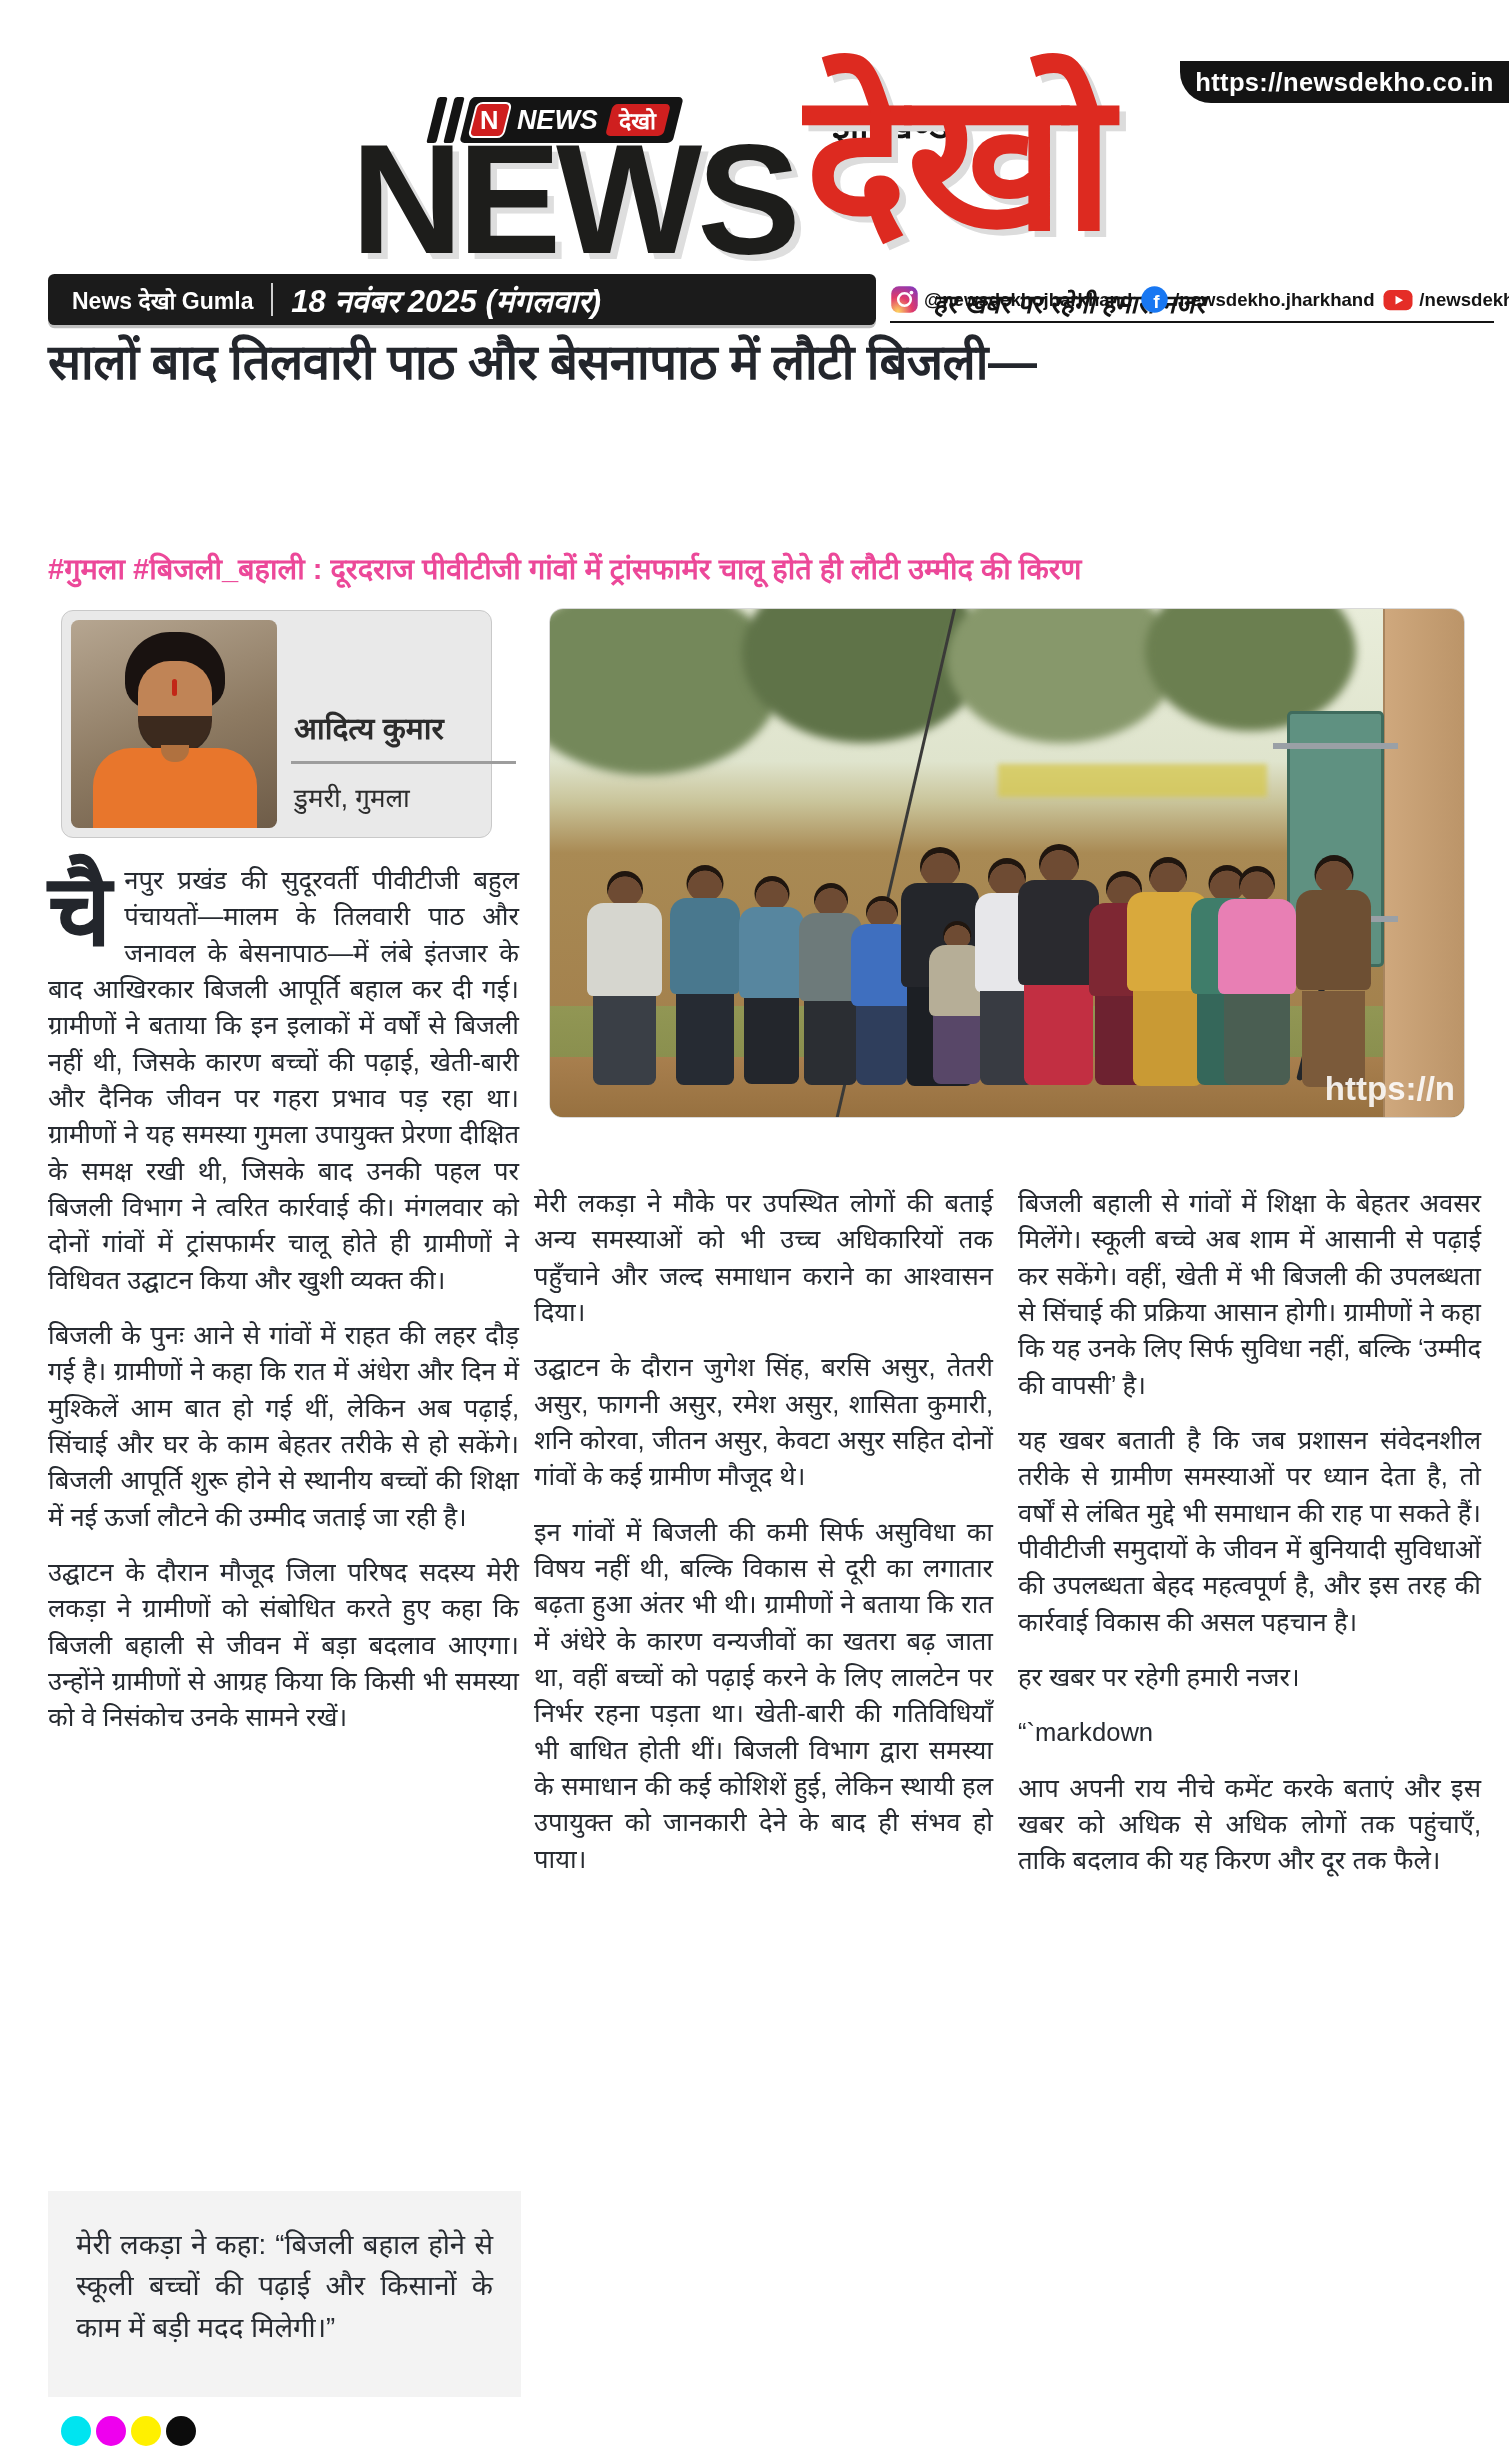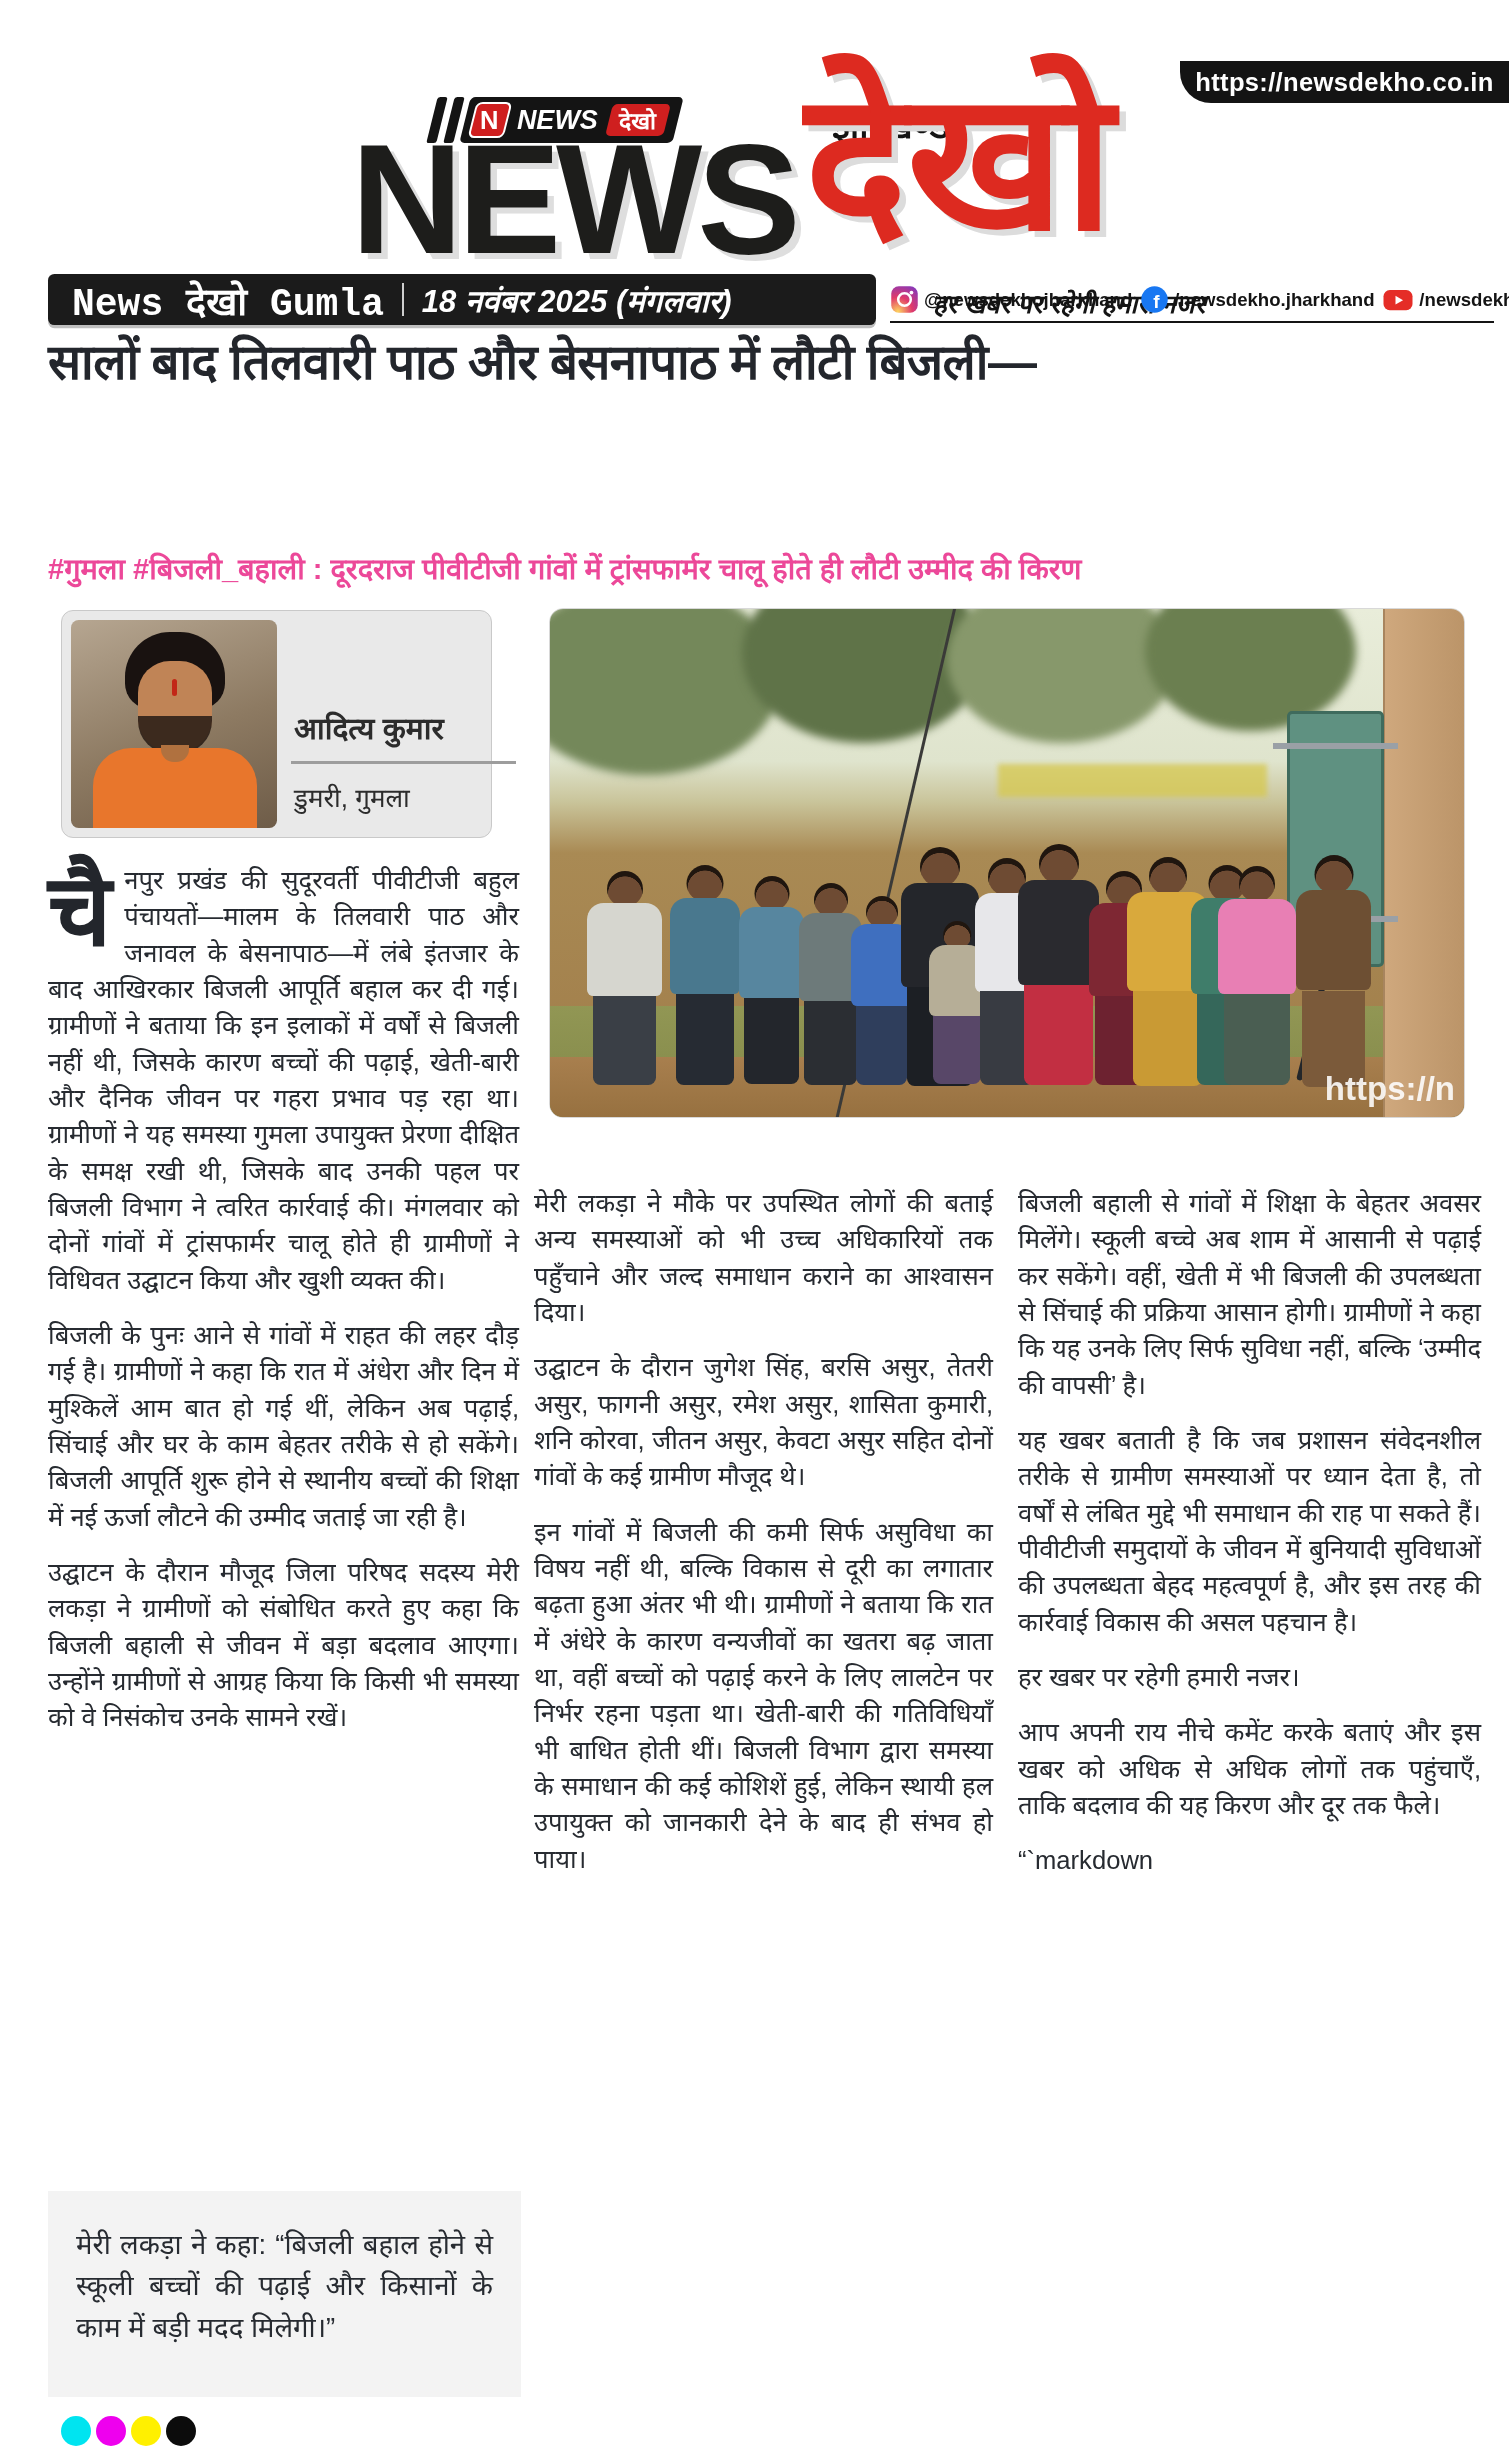--- a/index.html
+++ b/index.html
@@ -42,21 +42,21 @@
     color:#dd2a20;text-shadow:6.4px 6.4px 0 #dcdcdc;
   }
   .logo-tagline{
     position:absolute;left:933px;top:286px;font-size:25.6px;font-weight:bold;font-style:italic;color:#141414;
   }
   .edition-bar{
     position:absolute;left:48px;top:274px;width:828px;height:51px;background:#1b1b1b;
     border-radius:6.4px;display:flex;align-items:center;color:#fff;padding-left:24px;
     box-shadow:0 3.2px 0 rgba(0,0,0,0.25);
   }
-  .edition-title{font-size:38px;font-weight:bold;font-family:Liberation Mono, monospace;}
+  .edition-title{font-size:23px;font-weight:bold;}
   .edition-divider{width:1.9px;height:33px;background:#cfcfcf;margin:0 18px;}
   .edition-date{font-size:31px;font-weight:bold;font-style:italic;}
   .social-row{
     position:absolute;left:890px;top:281px;width:604px;height:42px;display:flex;align-items:center;
     gap:7.7px;border-bottom:2.6px solid #141414;padding-bottom:2.6px;
   }
   .social-item{display:flex;align-items:center;gap:5.1px;}
   .social-item svg{display:block;}
   .social-handle{font-size:18.6px;font-weight:bold;color:#141414;white-space:nowrap;}
   
@@ -306,22 +306,22 @@
   <div class="col col2">
     <p>मेरी लकड़ा ने मौके पर उपस्थित लोगों की बताई अन्य समस्याओं को भी उच्च अधिकारियों तक पहुँचाने और जल्द समाधान कराने का आश्वासन दिया।</p>
     <p>उद्घाटन के दौरान जुगेश सिंह, बरसि असुर, तेतरी असुर, फागनी असुर, रमेश असुर, शासिता कुमारी, शनि कोरवा, जीतन असुर, केवटा असुर सहित दोनों गांवों के कई ग्रामीण मौजूद थे।</p>
     <p>इन गांवों में बिजली की कमी सिर्फ असुविधा का विषय नहीं थी, बल्कि विकास से दूरी का लगातार बढ़ता हुआ अंतर भी थी। ग्रामीणों ने बताया कि रात में अंधेरे के कारण वन्यजीवों का खतरा बढ़ जाता था, वहीं बच्चों को पढ़ाई करने के लिए लालटेन पर निर्भर रहना पड़ता था। खेती-बारी की गतिविधियाँ भी बाधित होती थीं। बिजली विभाग द्वारा समस्या के समाधान की कई कोशिशें हुई, लेकिन स्थायी हल उपायुक्त को जानकारी देने के बाद ही संभव हो पाया।</p>
   </div>
 
   <div class="col col3">
     <p>बिजली बहाली से गांवों में शिक्षा के बेहतर अवसर मिलेंगे। स्कूली बच्चे अब शाम में आसानी से पढ़ाई कर सकेंगे। वहीं, खेती में भी बिजली की उपलब्धता से सिंचाई की प्रक्रिया आसान होगी। ग्रामीणों ने कहा कि यह उनके लिए सिर्फ सुविधा नहीं, बल्कि ‘उम्मीद की वापसी’ है।</p>
     <p>यह खबर बताती है कि जब प्रशासन संवेदनशील तरीके से ग्रामीण समस्याओं पर ध्यान देता है, तो वर्षों से लंबित मुद्दे भी समाधान की राह पा सकते हैं। पीवीटीजी समुदायों के जीवन में बुनियादी सुविधाओं की उपलब्धता बेहद महत्वपूर्ण है, और इस तरह की कार्रवाई विकास की असल पहचान है।</p>
     <p>हर खबर पर रहेगी हमारी नजर।</p>
+    <p>“`markdown</p>
     <p>आप अपनी राय नीचे कमेंट करके बताएं और इस खबर को अधिक से अधिक लोगों तक पहुंचाएँ, ताकि बदलाव की यह किरण और दूर तक फैले।</p>
-    <p>“`markdown</p>
   </div>
 
   <div class="quote-box">मेरी लकड़ा ने कहा: “बिजली बहाल होने से स्कूली बच्चों की पढ़ाई और किसानों के काम में बड़ी मदद मिलेगी।”</div>
 
   <div class="cmyk">
     <div class="dot" id="dot-c" style="background: rgb(0, 228, 240);"></div>
     <div class="dot" id="dot-m" style="background: rgb(238, 0, 238);"></div>
     <div class="dot" id="dot-y" style="background: rgb(255, 240, 0);"></div>
     <div class="dot" id="dot-k" style="background: rgb(12, 12, 12);"></div>
   </div>

